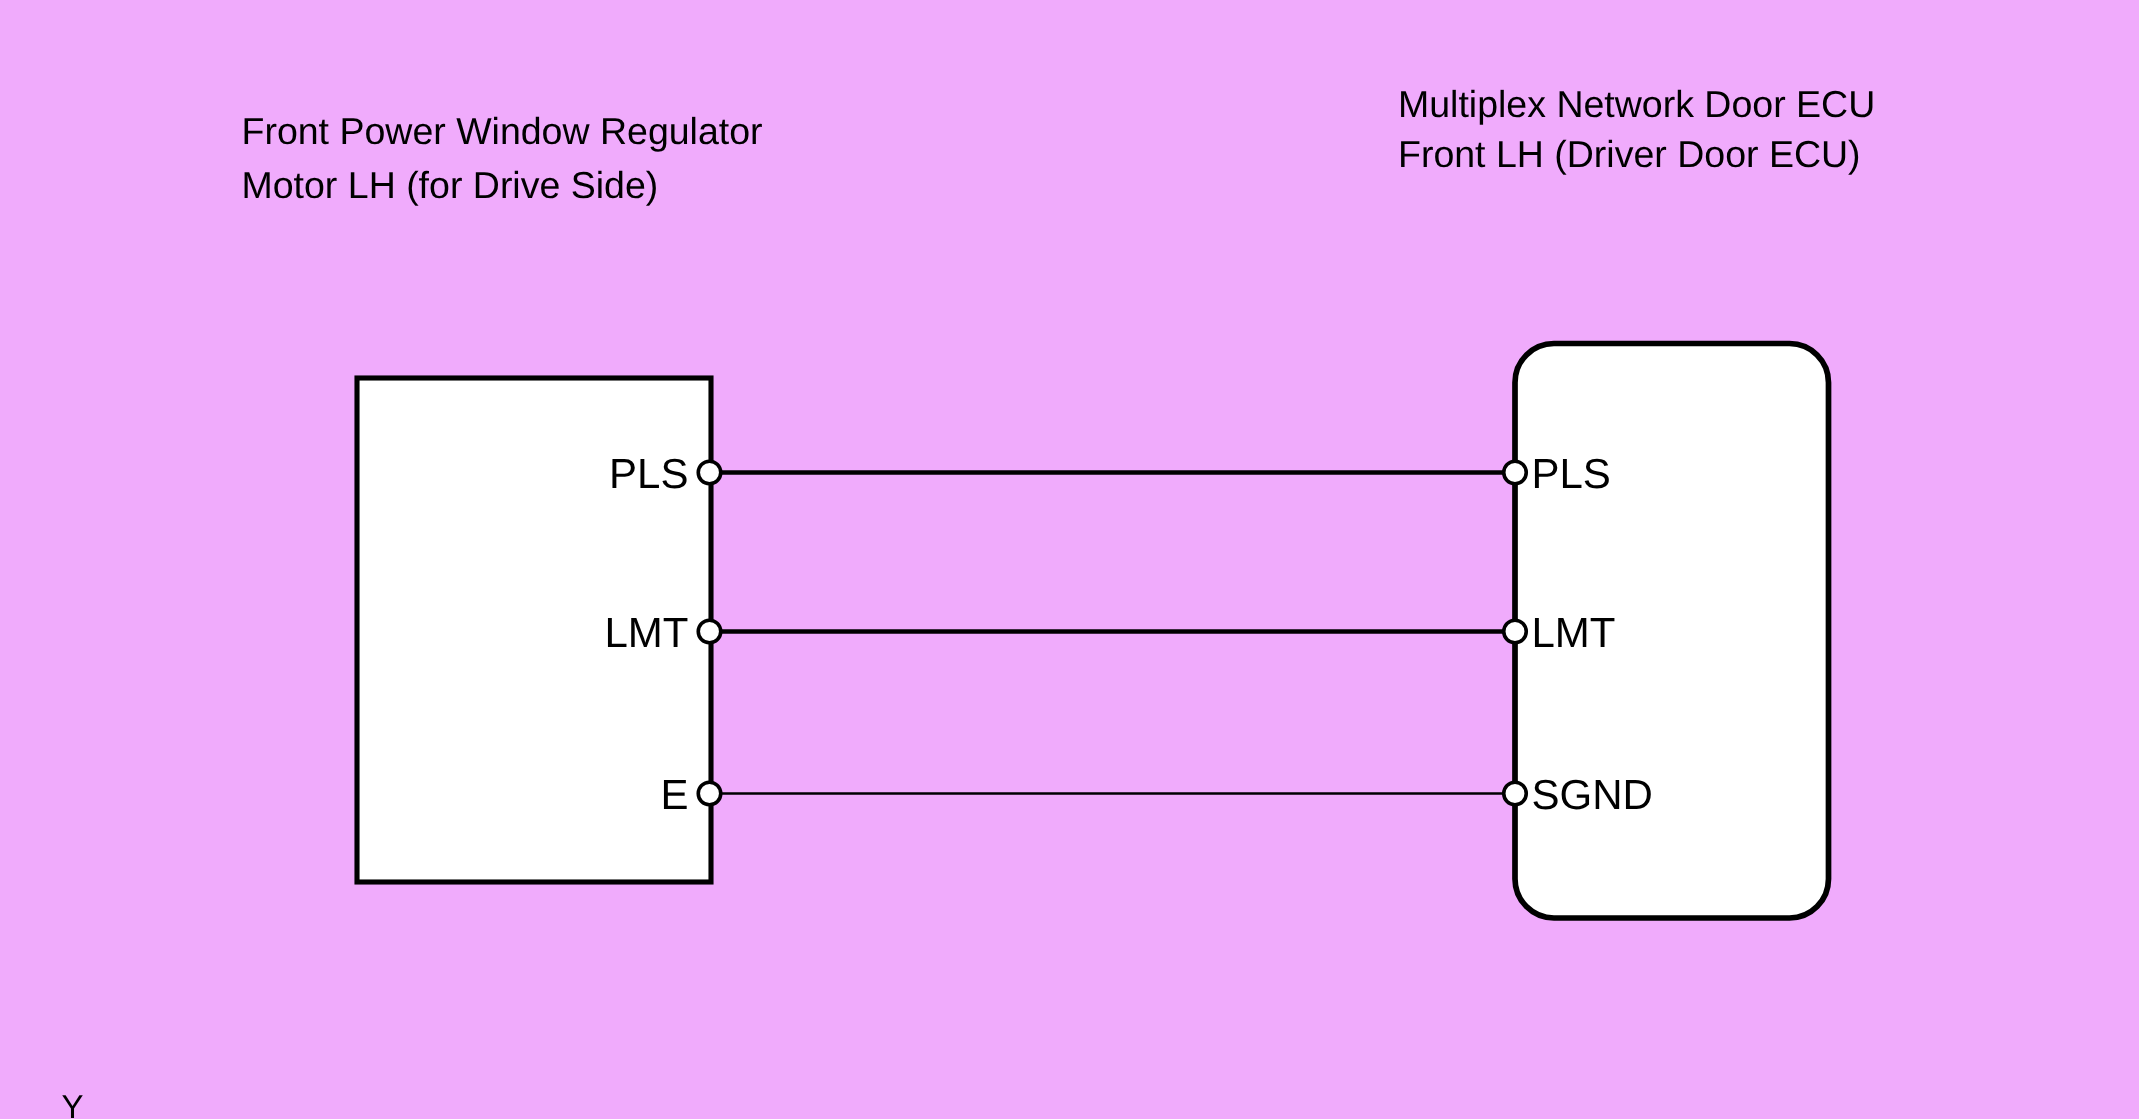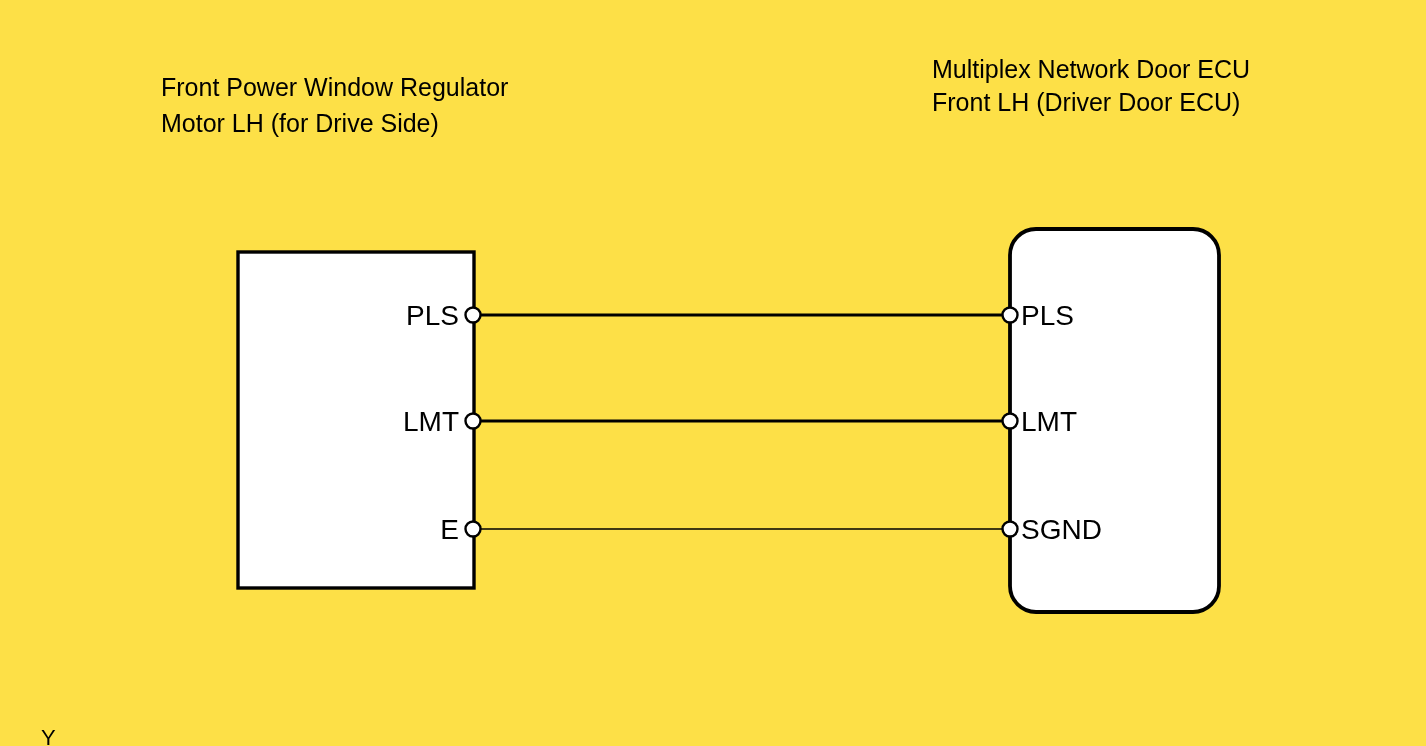--- a/index.html
+++ b/index.html
@@ -9,21 +9,21 @@
     background: #ffffff;
   }
   body {
     font-family: "Liberation Sans", sans-serif;
     color: #000000;
   }
   #canvas {
     position: relative;
     width: 1426px;
     height: 746px;
-    background: #fde047;
+    background: #f0abfc;
     overflow: hidden;
   }
   svg#diagram {
     position: absolute;
     left: 0;
     top: 0;
     width: 1426px;
     height: 746px;
     display: block;
   }

